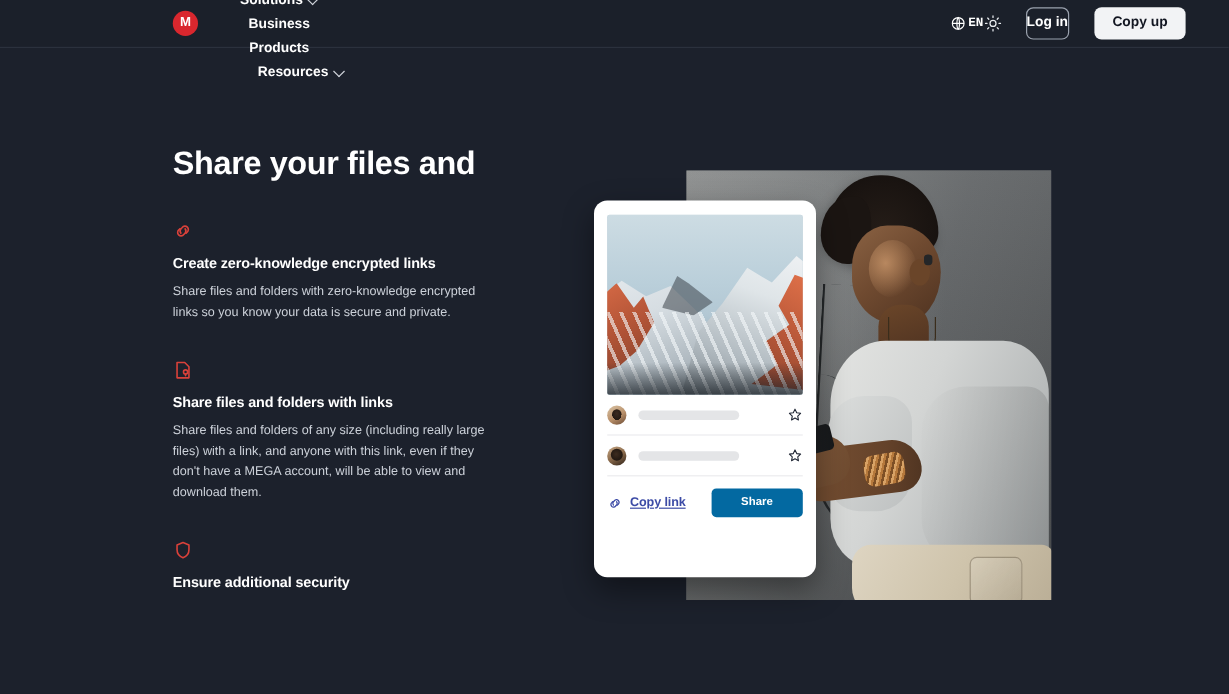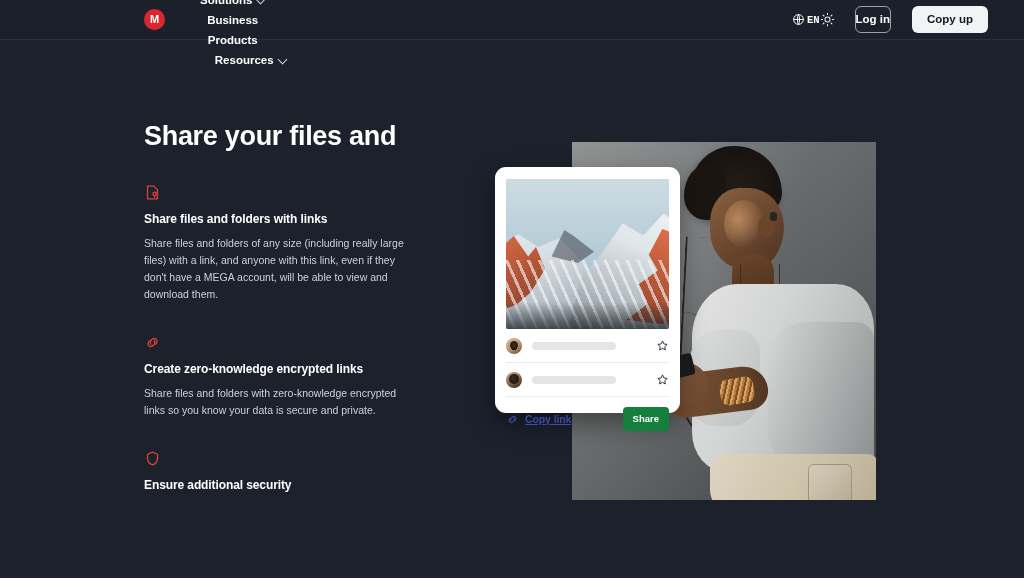--- a/index.html
+++ b/index.html
@@ -381,21 +381,21 @@
     background: #242628;
     border-radius: 3px;
   }
 
   
   .card {
     position: absolute;
     left: 5px;   
     top: 37px;   
     width: 185px;
-    height: 246px;
+    height: 314px;
     background: #ffffff;
     border-radius: 11px;
     box-shadow: 0 10px 26px rgba(0,0,0,0.42);
     padding: 12px 11px 0 11px;
   }
 
   .card-photo {
     width: 100%;
     height: 150px;
     border-radius: 2px;
@@ -533,28 +533,28 @@
     font-size: 10.5px;
     font-weight: bold;
     color: #3c4ba6;
     text-decoration: underline;
     letter-spacing: -0.1px;
   }
   .icon-chain { width: 13px; height: 13px; display:block; }
 
   .btn-share {
     margin-left: auto;
-    background: #15803d;
+    background: #0369a1;
     color: #ffffff;
     border: none;
     border-radius: 4px;
     font-size: 9.5px;
     font-weight: bold;
     font-family: "Liberation Sans", sans-serif;
-    padding: 6px 10px;
+    padding: 6px 25px;
     cursor: pointer;
     line-height: 1.3;
   }
 </style>
 </head>
 <body>
 
 <div class="navbar">
 
   <div class="logo">
@@ -607,38 +607,38 @@
     <button class="btn-signup">Copy up</button>
 
   </div>
 </div>
 
 <div class="left-col">
 
   <h1 class="hero-title">
     <span>Share your files and</span><br>
   </h1>
+
+  <div class="feature">
+    <svg class="feat-icon" viewBox="0 0 24 24" fill="none" stroke="#d9413a" stroke-width="1.9" stroke-linecap="round" stroke-linejoin="round">
+      <path d="M9.5 14.5a4 4 0 0 1 0-5l1.6-1.6a4 4 0 1 1 5.6 5.6l-1 1"></path>
+      <path d="M14.5 9.5a4 4 0 0 1 0 5l-1.6 1.6a4 4 0 1 1-5.6-5.6l1-1"></path>
+    </svg>
+    <div class="feat-title">Create zero-knowledge encrypted links</div>
+    <div class="feat-body">Share files and folders with zero-knowledge encrypted links so you know your data is secure and private.</div>
+  </div>
 
   <div class="feature feature-1">
     <svg class="feat-icon" viewBox="0 0 24 24" fill="none" stroke="#d9413a" stroke-width="1.9" stroke-linecap="round" stroke-linejoin="round">
       <path d="M5 3h9l5 5v13a0 0 0 0 1 0 0H5z"></path>
       <circle cx="15" cy="14" r="2.4"></circle>
       <path d="M15 16.4v2.2"></path>
     </svg>
     <div class="feat-title">Share files and folders with links</div>
     <div class="feat-body">Share files and folders of any size (including really large files) with a link, and anyone with this link, even if they don't have a MEGA account, will be able to view and download them.</div>
-  </div>
-
-  <div class="feature">
-    <svg class="feat-icon" viewBox="0 0 24 24" fill="none" stroke="#d9413a" stroke-width="1.9" stroke-linecap="round" stroke-linejoin="round">
-      <path d="M9.5 14.5a4 4 0 0 1 0-5l1.6-1.6a4 4 0 1 1 5.6 5.6l-1 1"></path>
-      <path d="M14.5 9.5a4 4 0 0 1 0 5l-1.6 1.6a4 4 0 1 1-5.6-5.6l1-1"></path>
-    </svg>
-    <div class="feat-title">Create zero-knowledge encrypted links</div>
-    <div class="feat-body">Share files and folders with zero-knowledge encrypted links so you know your data is secure and private.</div>
   </div>
 
   <div class="feature">
     <svg class="feat-icon" viewBox="0 0 24 24" fill="none" stroke="#d9413a" stroke-width="1.9" stroke-linecap="round" stroke-linejoin="round">
       <path d="M12 3l7 3v5.5c0 4.6-3 8-7 9.5-4-1.5-7-4.9-7-9.5V6z"></path>
     </svg>
     <div class="feat-title">Ensure additional security</div>
   </div>
 
 </div>

